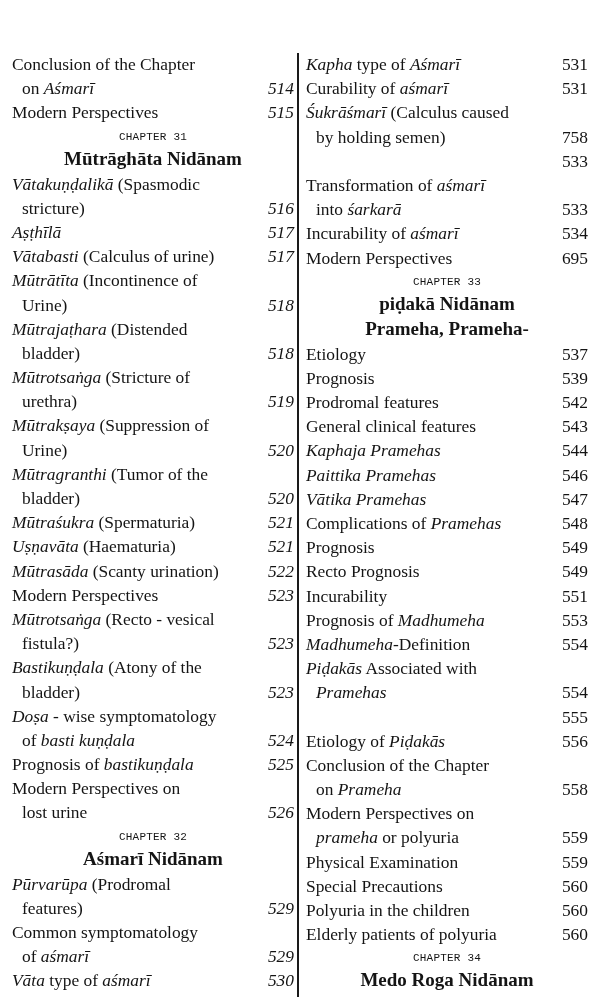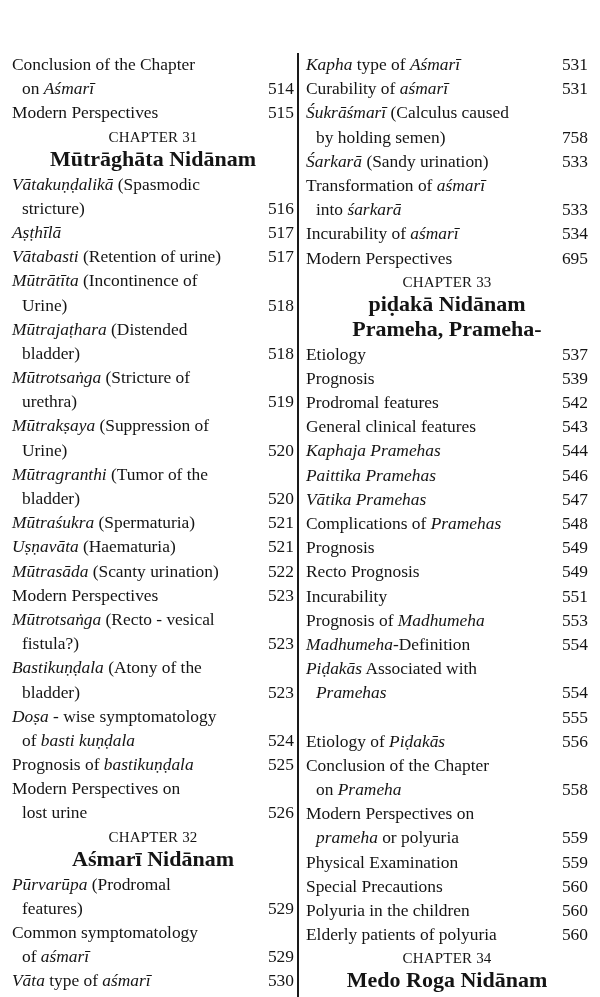--- a/index.html
+++ b/index.html
@@ -49,34 +49,35 @@
       position: absolute;
       left: 0;
       top: 0;
     }
     .row.cont .txt { left: 10px; }
     .row .pg {
       position: absolute;
       right: 0;
       top: 0;
     }
-    .col-left .row .pg { right: 0; }
+    .col-left .row .pg { right: 0; font-style: italic; }
     .col-right .row .pg { right: 0; }
     i { }
     .chap-label {
       height: 22px;
       line-height: 24px;
-      font-size: 15px;
+      font-size: 11px;
       text-align: center;
       letter-spacing: 0.2px;
+      font-family: Liberation Mono, monospace;
     }
     .chap-title {
       height: 25px;
       line-height: 23px;
-      font-size: 22px;
+      font-size: 19px;
       font-weight: bold;
       text-align: center;
       white-space: nowrap;
     }
   </style>
 </head>
 <body>
 
 <div class="page">
   <div class="col col-left" id="col-left">
@@ -98,21 +99,21 @@
       </div>
       <div class="row cont">
         <span class="txt"><span>stricture)</span></span>
         <span class="pg">516</span>
       </div>
       <div class="row">
         <span class="txt"><i>Aṣṭhīlā</i></span>
         <span class="pg">517</span>
       </div>
       <div class="row">
-        <span class="txt"><i>Vātabasti</i><span> (Retention of urine)</span></span>
+        <span class="txt"><i>Vātabasti</i><span> (Calculus of urine)</span></span>
         <span class="pg">517</span>
       </div>
       <div class="row">
         <span class="txt"><i>Mūtrātīta</i><span> (Incontinence of</span></span>
       </div>
       <div class="row cont">
         <span class="txt"><span>Urine)</span></span>
         <span class="pg">518</span>
       </div>
       <div class="row">
@@ -227,21 +228,20 @@
         <span class="pg">531</span>
       </div>
       <div class="row">
         <span class="txt"><i>Śukrāśmarī</i><span> (Calculus caused</span></span>
       </div>
       <div class="row cont">
         <span class="txt"><span>by holding semen)</span></span>
         <span class="pg">758</span>
       </div>
       <div class="row">
-        <span class="txt"><i>Śarkarā</i><span> (Sandy urination)</span></span>
         <span class="pg">533</span>
       </div>
       <div class="row">
         <span class="txt"><span>Transformation of </span><i>aśmarī</i></span>
       </div>
       <div class="row cont">
         <span class="txt"><span>into </span><i>śarkarā</i></span>
         <span class="pg">533</span>
       </div>
       <div class="row">

